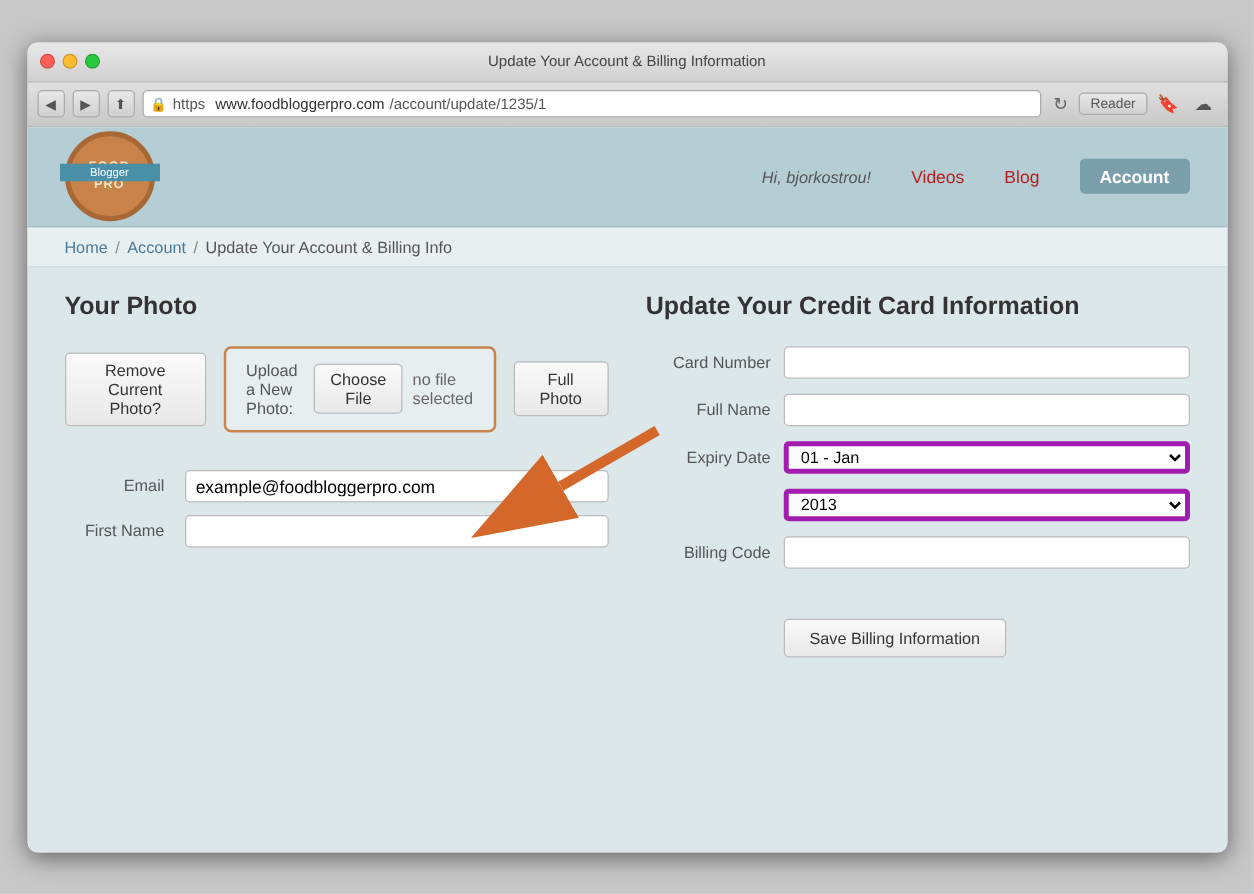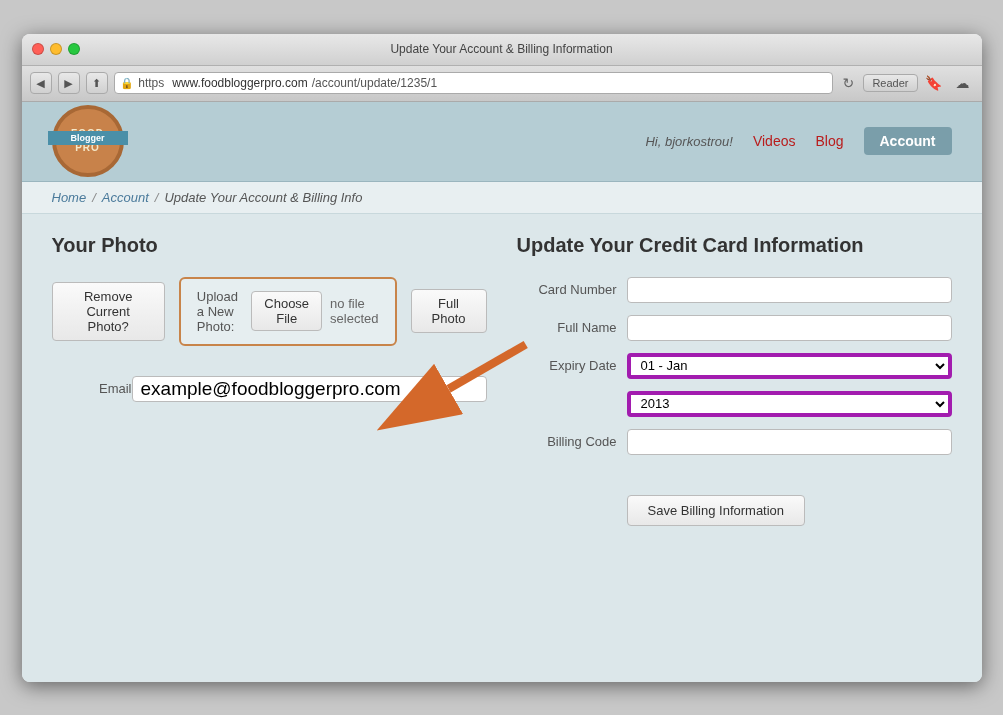--- a/index.html
+++ b/index.html
@@ -165,34 +165,34 @@
       font-weight: bold;
       color: #f5e8c8;
       letter-spacing: 1px;
       text-transform: uppercase;
       line-height: 1;
     }
     .logo-ribbon {
       background: #4a8fa8;
       color: white;
       font-size: 9px;
-      font-weight: bold;
+      font-weight: normal;
       padding: 2px 12px;
       position: absolute;
       top: 22px;
       left: -8px;
       right: -8px;
       text-align: center;
       z-index: 2;
     }
 
     .nav-links {
       display: flex;
       align-items: center;
-      gap: 20px;
+      gap: 32px;
     }
     .nav-greeting {
       font-style: italic;
       color: #555;
       font-size: 13px;
     }
     .nav-link {
       color: #b91c1c;
       font-size: 14px;
       font-weight: 500;
@@ -214,21 +214,20 @@
     .breadcrumb-bar {
       background: #e8eff1;
       padding: 8px 30px;
       border-bottom: 1px solid #c8d8dc;
     }
     .breadcrumb {
       display: flex;
       align-items: center;
       gap: 6px;
       font-size: 13px;
-      font-style: italic;
     }
     .breadcrumb-link {
       color: #4a7a9b;
       cursor: pointer;
       text-decoration: none;
     }
     .breadcrumb-sep { color: #888; }
     .breadcrumb-current { color: #555; }
 
     
@@ -296,37 +295,37 @@
       font-size: 13px;
       cursor: pointer;
       color: #333;
     }
 
     
     .info-section { margin-top: 30px; }
     .form-row {
       display: flex;
       align-items: center;
-      gap: 0;
+      gap: 16px;
       margin-bottom: 10px;
     }
     .form-label {
       width: 80px;
       text-align: right;
       color: #555;
       font-size: 13px;
       flex-shrink: 0;
     }
     .form-input {
       flex: 1;
       height: 26px;
       border: 1px solid #bbb;
       border-radius: 4px;
       padding: 0 8px;
-      font-size: 19px;
+      font-size: 14px;
       background: white;
     }
 
     
     .cc-section { }
     .cc-form-row {
       display: flex;
       align-items: center;
       gap: 10px;
       margin-bottom: 12px;
@@ -460,20 +459,24 @@
               </div>
               <button class="btn-save-photo">Full Photo</button>
             </div>
           </div>
 
           <div class="info-section">
             <div class="form-row">
               <span class="form-label">Email</span>
               <input type="text" class="form-input" value="example@foodbloggerpro.com" style="">
             </div>
+            <div class="form-row">
+              <span class="form-label">First Name</span>
+              <input type="text" class="form-input" style="">
+            </div>
           </div>
         </div>
 
         <div class="right-col">
           <div class="cc-section">
             <div class="section-title">Update Your Credit Card Information</div>
 
             <div class="cc-form-row">
               <span class="cc-label">Card Number</span>
               <input type="text" class="cc-input" style="">

